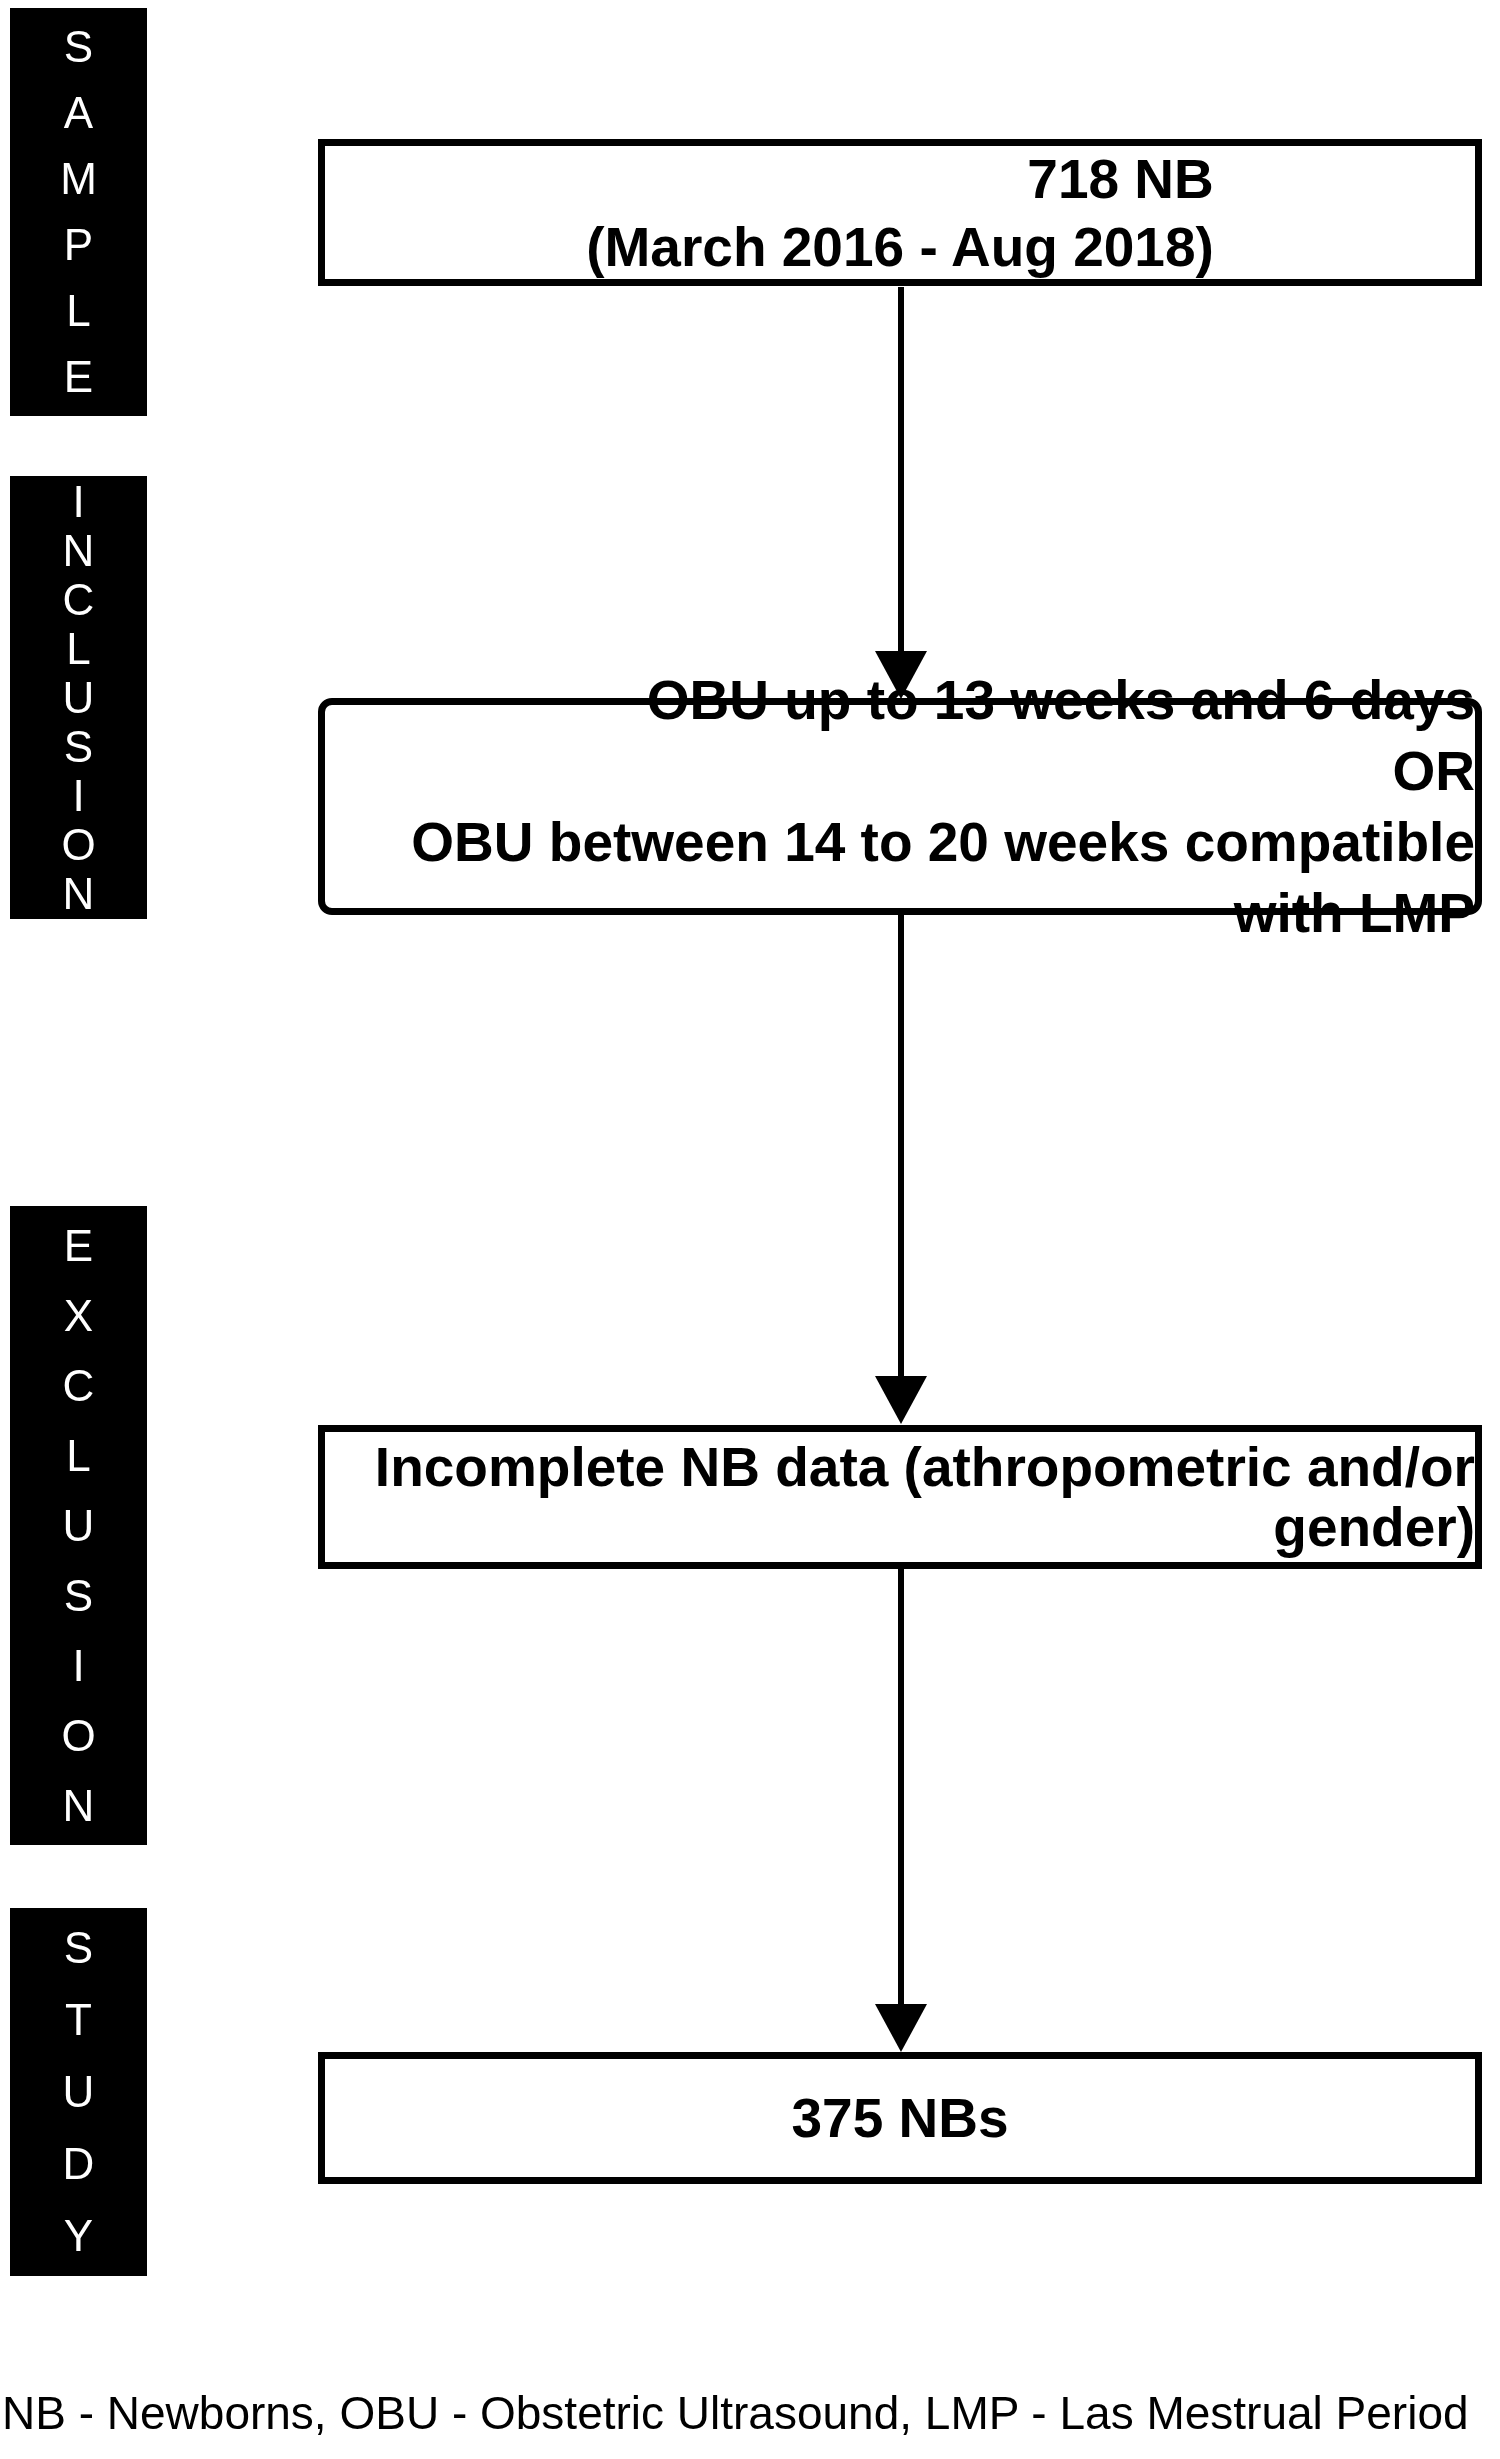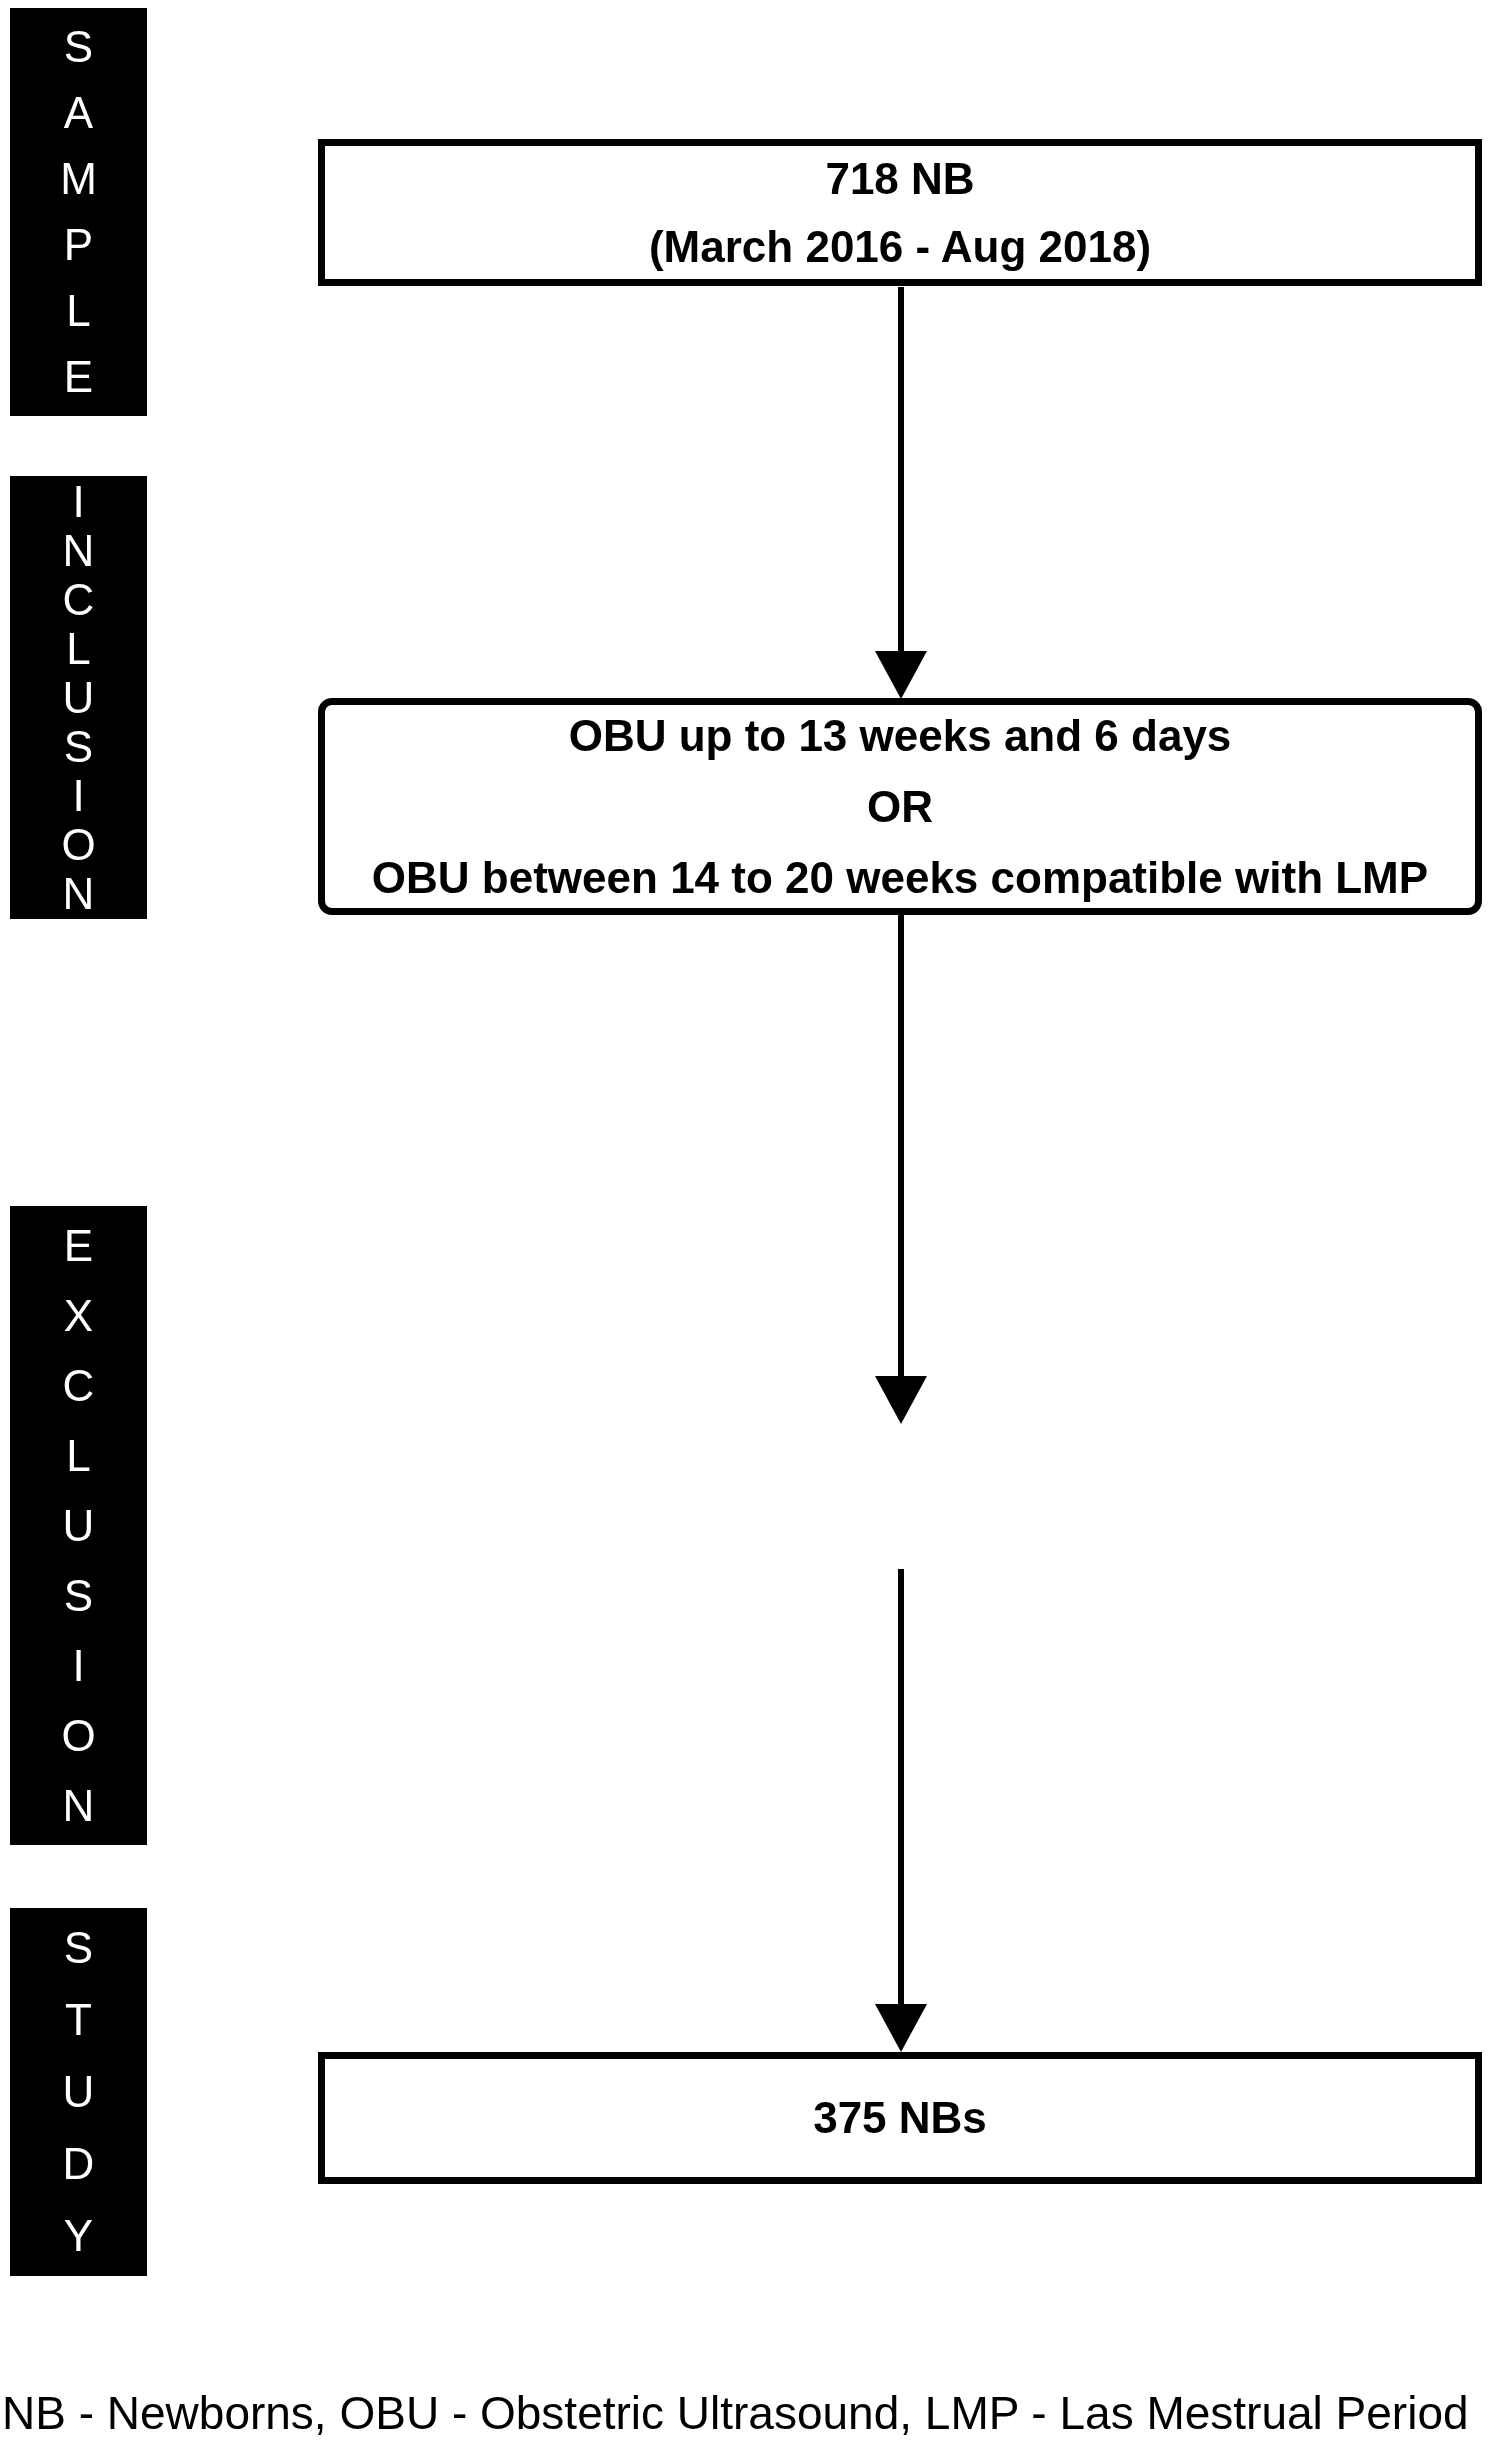--- a/index.html
+++ b/index.html
@@ -44,24 +44,24 @@
   
   .box {
     position: absolute;
     left: 318px;
     width: 1164px;
     border: 7px solid var(--box_border);
     background: var(--background);
     display: flex;
     align-items: center;
     justify-content: center;
-    text-align: center;
+    text-align: right;
     white-space: pre-line;
     font-weight: 700;
-    font-size: 44px;
+    font-size: 55px;
   }
   .box-1 { top: 139px;  height: 147px; line-height: 68px; }
   .box-2 { top: 698px;  height: 217px; line-height: 71px; border-radius: 14px; }
   .box-3 { top: 1425px; height: 144px; line-height: 60px; }
   .box-4 { top: 2052px; height: 132px; line-height: 60px; }
 
   
   .arrow {
     position: absolute;
     left: 875px;            
@@ -145,20 +145,21 @@
 
   <div class="box box-2">OBU up to 13 weeks and 6 days
 OR
 OBU between 14 to 20 weeks compatible with LMP</div>
 
   <div class="arrow arrow-2">
     <div class="shaft"></div>
     <div class="head"></div>
   </div>
 
+  <div class="box box-3">Incomplete NB data (athropometric and/or gender)</div>
 
   <div class="arrow arrow-3">
     <div class="shaft"></div>
     <div class="head"></div>
   </div>
 
   <div class="box box-4">375 NBs</div>
 
   <div class="legend">NB - Newborns, OBU - Obstetric Ultrasound, LMP - Las Mestrual Period</div>
 

